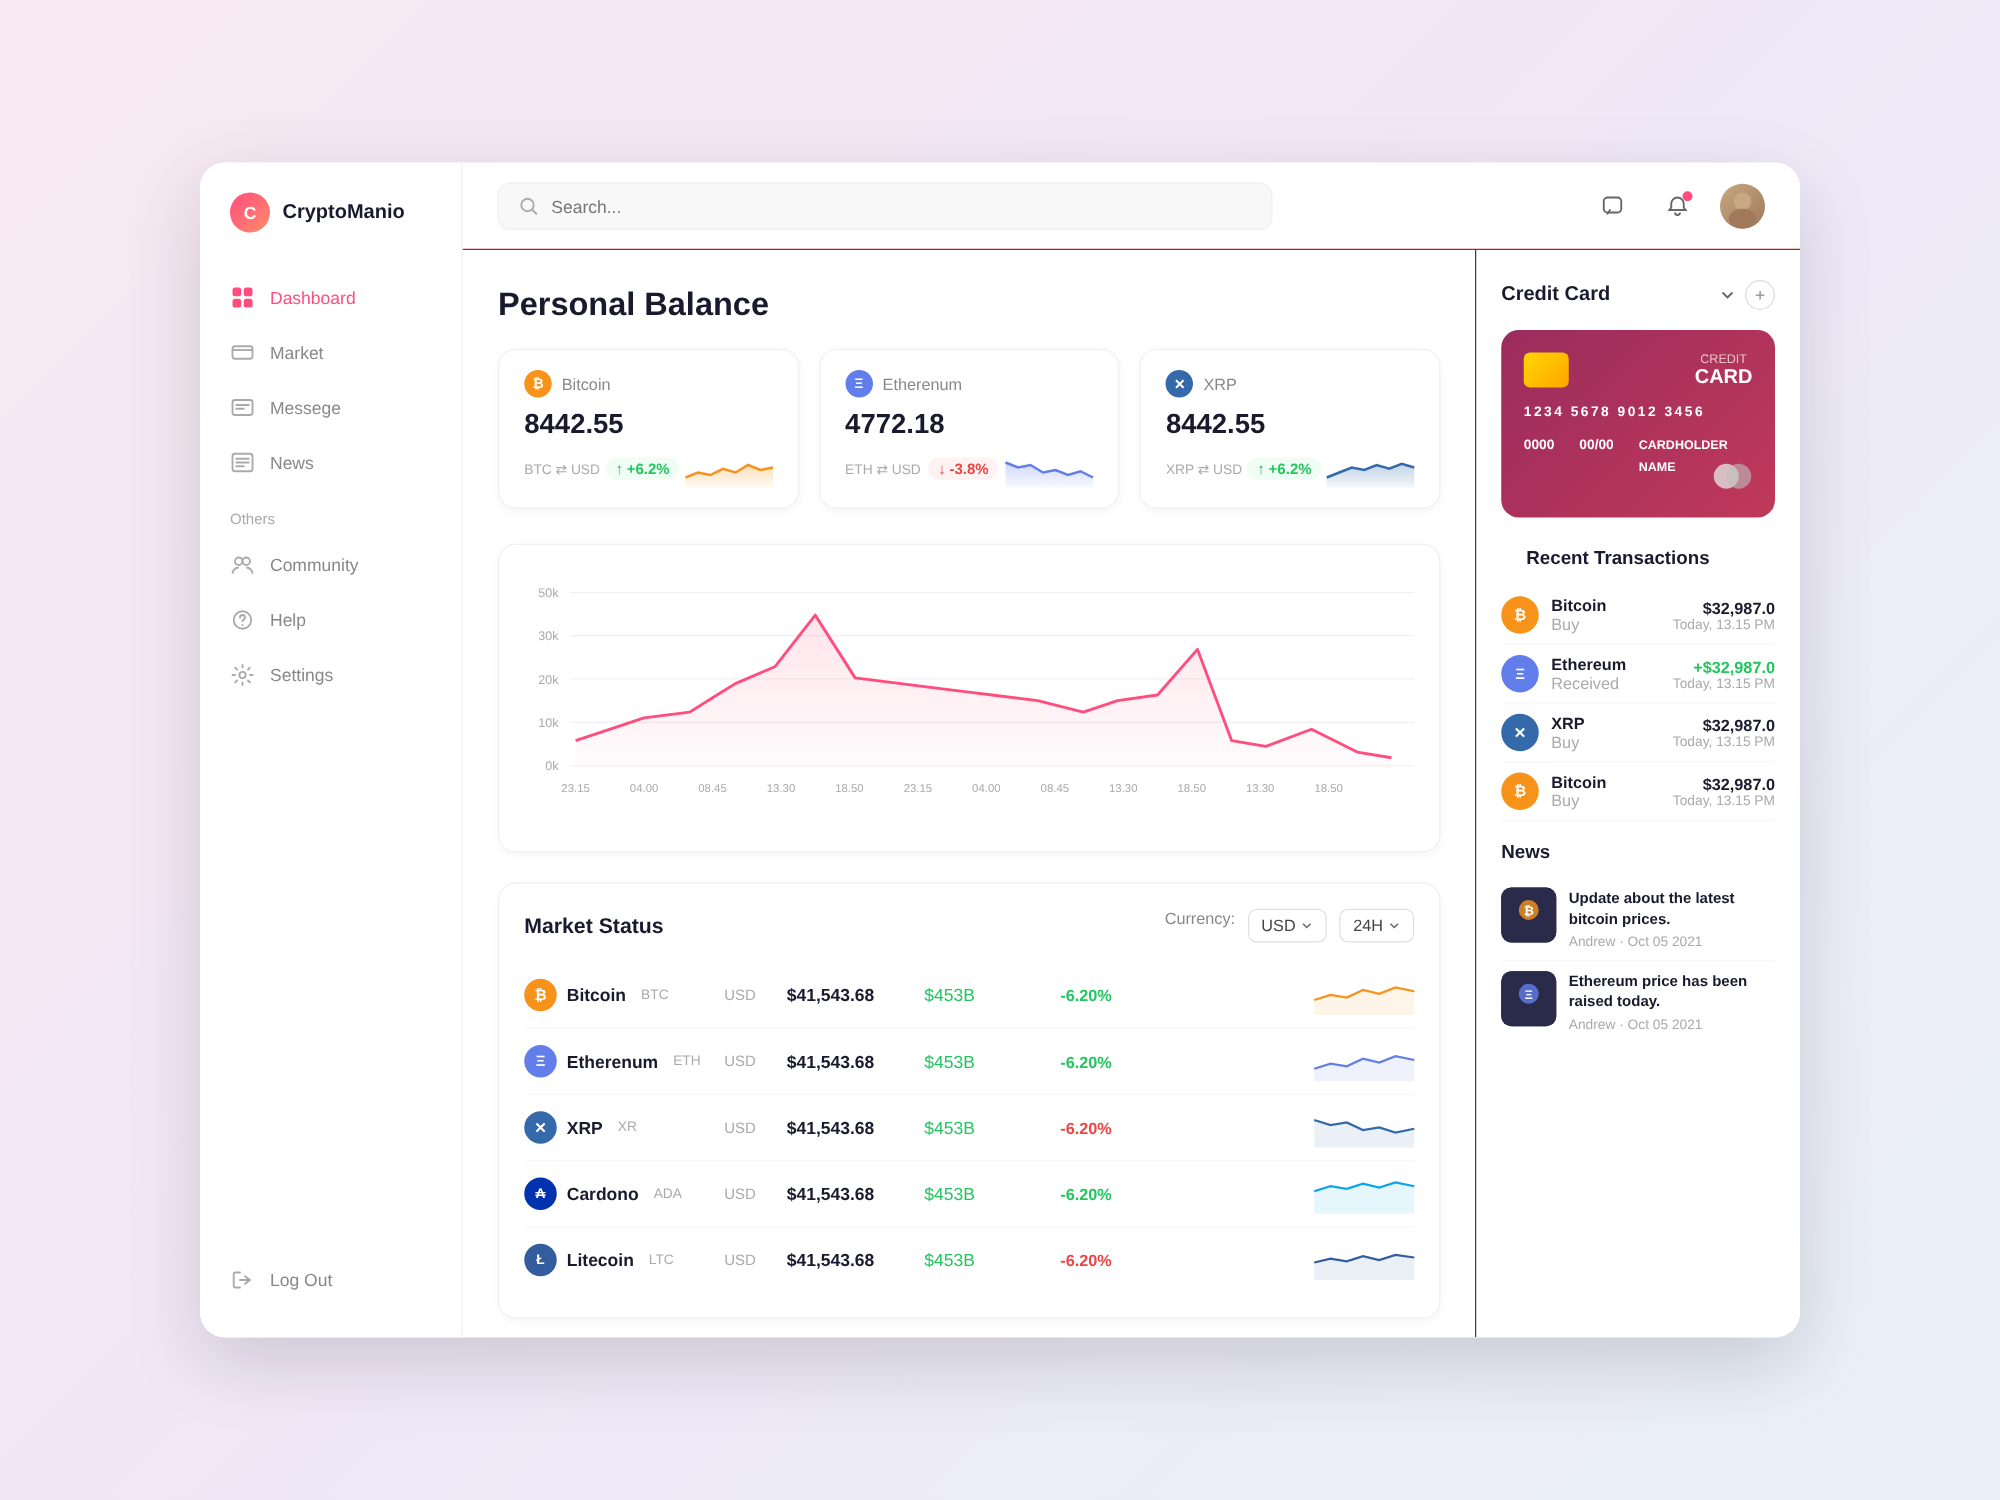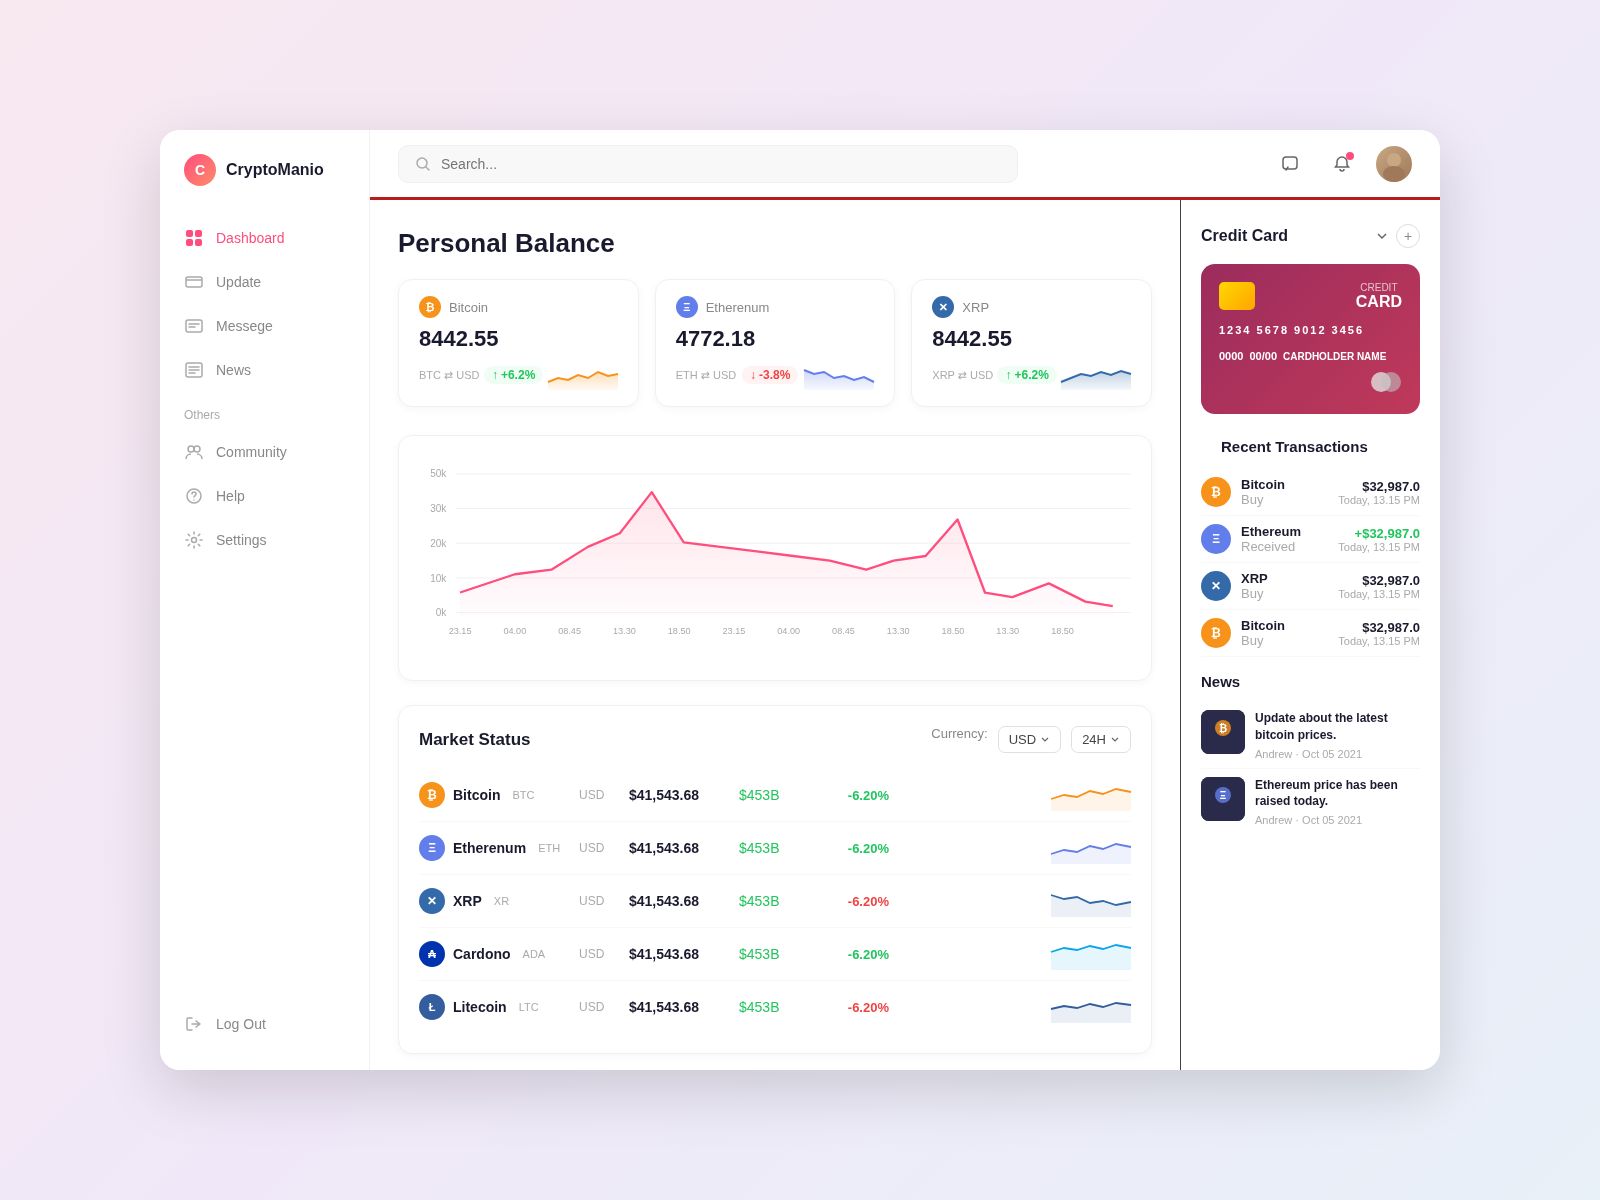--- a/index.html
+++ b/index.html
@@ -47,21 +47,21 @@
       padding: 16px 24px 8px;
       font-size: 12px; color: #aaa; font-weight: 500;
     }
     .spacer { flex: 1; }
     
     .main-area {
       flex: 1; display: flex; flex-direction: column; overflow: hidden;
     }
     .header {
       height: 70px; background: #fff;
-      border-bottom: 3px solid #b91c1c;
+      border-bottom: 1px solid #b91c1c;
       display: flex; align-items: center; padding: 0 28px;
       gap: 20px;
     }
     .search-bar {
       flex: 1; max-width: 620px;
       background: #f8f8f8; border-radius: 10px;
       display: flex; align-items: center; gap: 10px;
       padding: 10px 16px; border: 1px solid #eee;
     }
     .search-bar input {
@@ -172,21 +172,21 @@
     }
     .card-chip {
       width: 36px; height: 28px; border-radius: 5px;
       background: linear-gradient(135deg, #ffd700, #ffa500);
       margin-bottom: 14px;
     }
     .card-label { position: absolute; top: 18px; right: 18px; text-align: center; }
     .card-label-text { font-size: 10px; opacity: 0.7; display: block; }
     .card-label-main { font-size: 16px; font-weight: 700; display: block; }
     .card-number { font-size: 11px; font-weight: 600; letter-spacing: 2px; margin-bottom: 10px; }
-    .card-bottom { display: flex; gap: 6px; }
+    .card-bottom { display: flex; gap: 20px; }
     .card-field label { font-size: 9px; opacity: 0.7; display: block; }
     .card-field span { font-size: 11px; font-weight: 600; }
     .card-mastercard { position: absolute; bottom: 16px; right: 16px; }
     
     .transactions-title { font-size: 15px; font-weight: 700; color: #1a1a2e; margin-bottom: 14px; margin-left: 20px; }
     .txn-row { display: flex; align-items: center; gap: 10px; padding: 8px 0; border-bottom: 1px solid #f8f8f8; }
     .txn-row:last-child { border-bottom: none; }
     .txn-coin-icon { width: 30px; height: 30px; border-radius: 50%; display: flex; align-items: center; justify-content: center; font-size: 12px; font-weight: 700; }
     .txn-info { flex: 1; }
     .txn-name { font-size: 13px; font-weight: 600; color: #1a1a2e; }
@@ -232,21 +232,21 @@
       <span>Dashboard</span>
     </div>
 
     <div class="nav-item">
       <div class="nav-icon">
         <svg width="18" height="18" viewBox="0 0 18 18" fill="none">
           <rect x="1" y="4" width="16" height="10" rx="2" stroke="#aaa" stroke-width="1.5"></rect>
           <line x1="1" y1="7" x2="17" y2="7" stroke="#aaa" stroke-width="1.5"></line>
         </svg>
       </div>
-      <span>Update</span>
+      <span>Market</span>
     </div>
 
     <div class="nav-item">
       <div class="nav-icon">
         <svg width="18" height="18" viewBox="0 0 18 18" fill="none">
           <rect x="1" y="3" width="16" height="12" rx="2" stroke="#aaa" stroke-width="1.5"></rect>
           <path d="M4 7h10M4 10h6" stroke="#aaa" stroke-width="1.5" stroke-linecap="round"></path>
         </svg>
       </div>
       <span>Messege</span>

